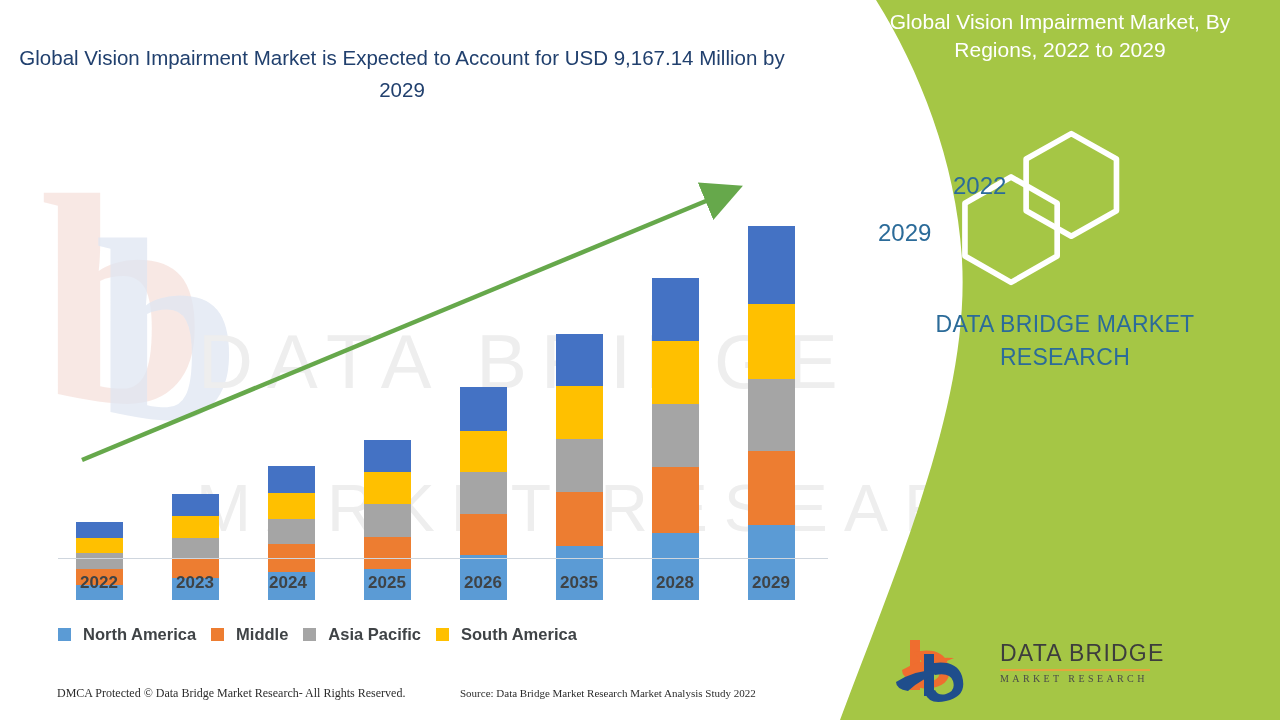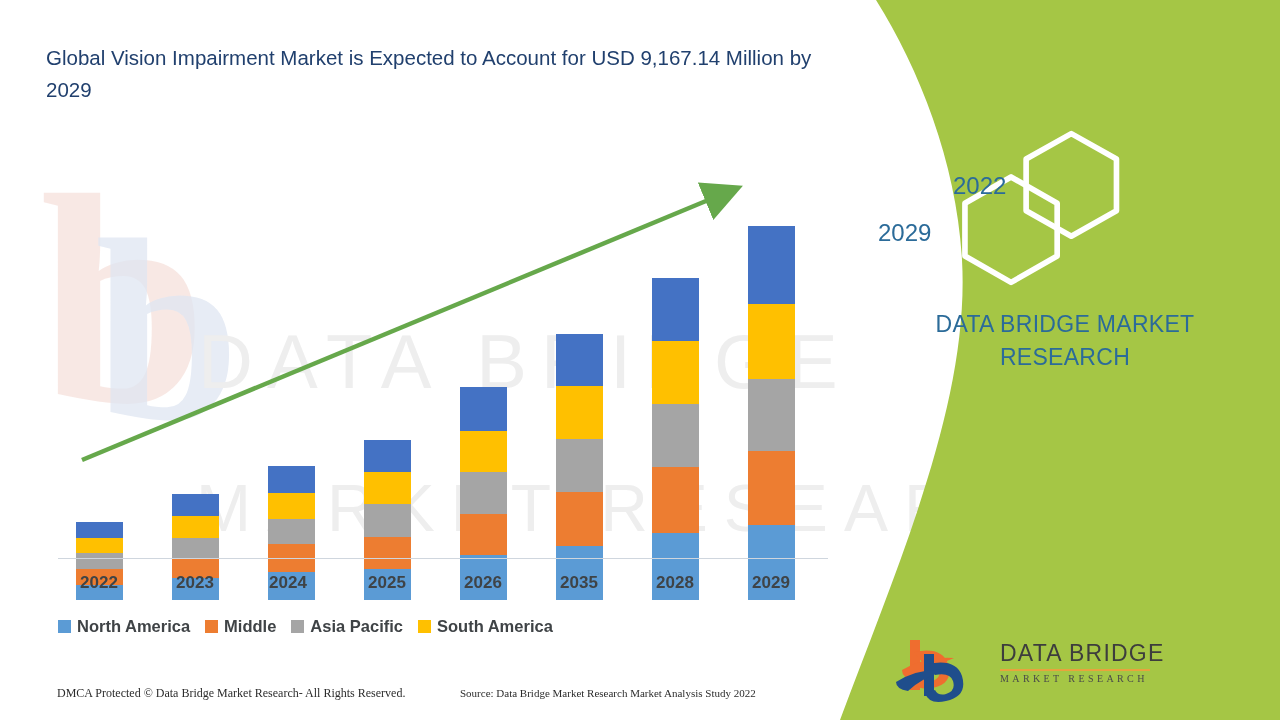--- a/index.html
+++ b/index.html
@@ -123,22 +123,23 @@
   .logo-sub {
     font-size: 10px;
     letter-spacing: 3.4px;
     color: #4a4a4a;
     font-family: "Liberation Serif", serif;
   }
 
   
   .chart-title {
     position: absolute;
-    left: 46px; top: 42px;
+    left: 12px; top: 42px;
     width: 780px;
+    text-align: center;
     color: #21406e;
     font-size: 20.5px;
     line-height: 1.55;
     font-weight: 400;
   }
   .plot {
     position: absolute;
     left: 0; top: 0;
     width: 860px; height: 600px;
   }
@@ -168,21 +169,22 @@
   .legend {
     position: absolute;
     left: 58px; top: 617px;
     display: flex;
     align-items: center;
     gap: 15px;
   }
   .legend-item {
     display: flex;
     align-items: center;
-    gap: 6px;
+    gap: 12px;
+    margin-top: 8px;
   }
   .swatch { width: 13px; height: 13px; display: block; }
   .legend-label {
     font-size: 16.5px;
     font-weight: 700;
     color: #3f4346;
     white-space: nowrap;
   }
 
   
@@ -326,20 +328,21 @@
   </div>
 
   <div class="foot-left">DMCA Protected © Data Bridge Market Research- All Rights Reserved.</div>
   <div class="foot-right">Source: Data Bridge Market Research Market Analysis Study 2022</div>
 
   <div class="green-panel">
     <svg width="440" height="720" viewBox="0 0 440 720">
       <path d="M 36 0 L 440 0 L 440 720 L 0 720 L 0 720 C 60 560 130 400 122 260 C 117 165 80 70 36 0 Z" fill="#a5c645"></path>
     </svg>
 
+    <div class="panel-title">Global Vision Impairment Market, By Regions, 2022 to 2029</div>
 
     <svg class="hexes" viewBox="0 0 220 170">
       <polygon points="122,6 170,33 170,88 122,115 74,88 74,33" fill="none" stroke="#ffffff" stroke-width="6" stroke-linejoin="round"></polygon>
       <polygon points="58,52 107,80 107,136 58,164 9,136 9,80" fill="none" stroke="#ffffff" stroke-width="6" stroke-linejoin="round"></polygon>
     </svg>
     <div class="hex-label a">2022</div>
     <div class="hex-label b">2029</div>
 
     <div class="brand-name">DATA BRIDGE MARKET RESEARCH</div>
   </div>

